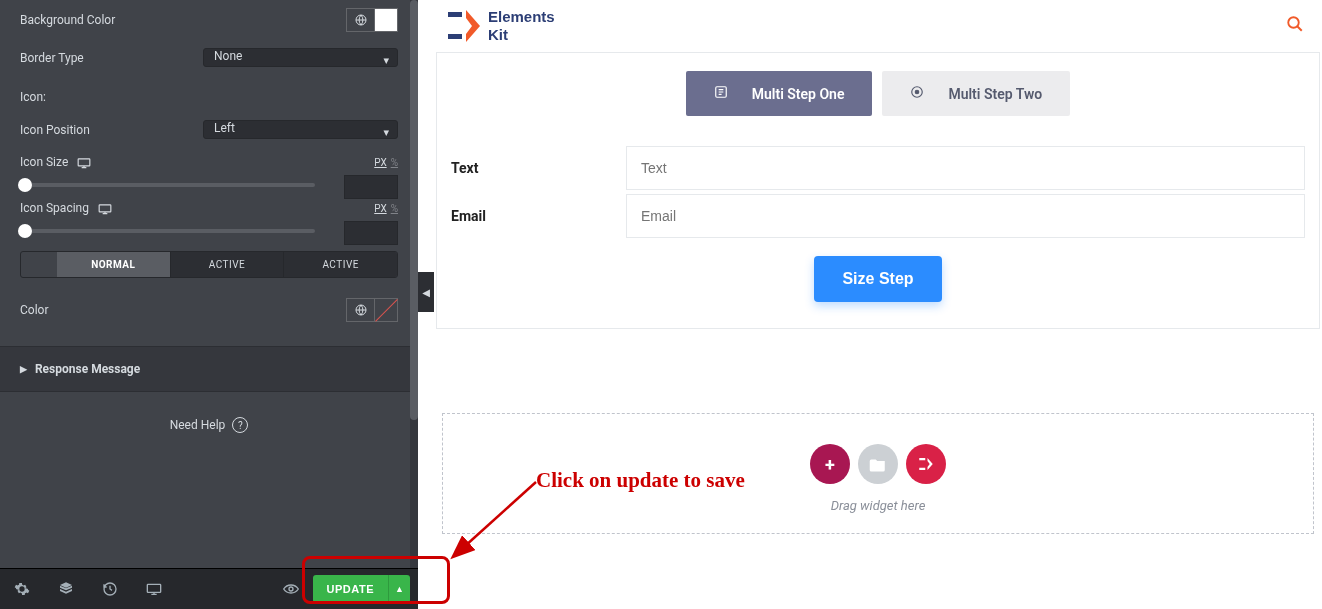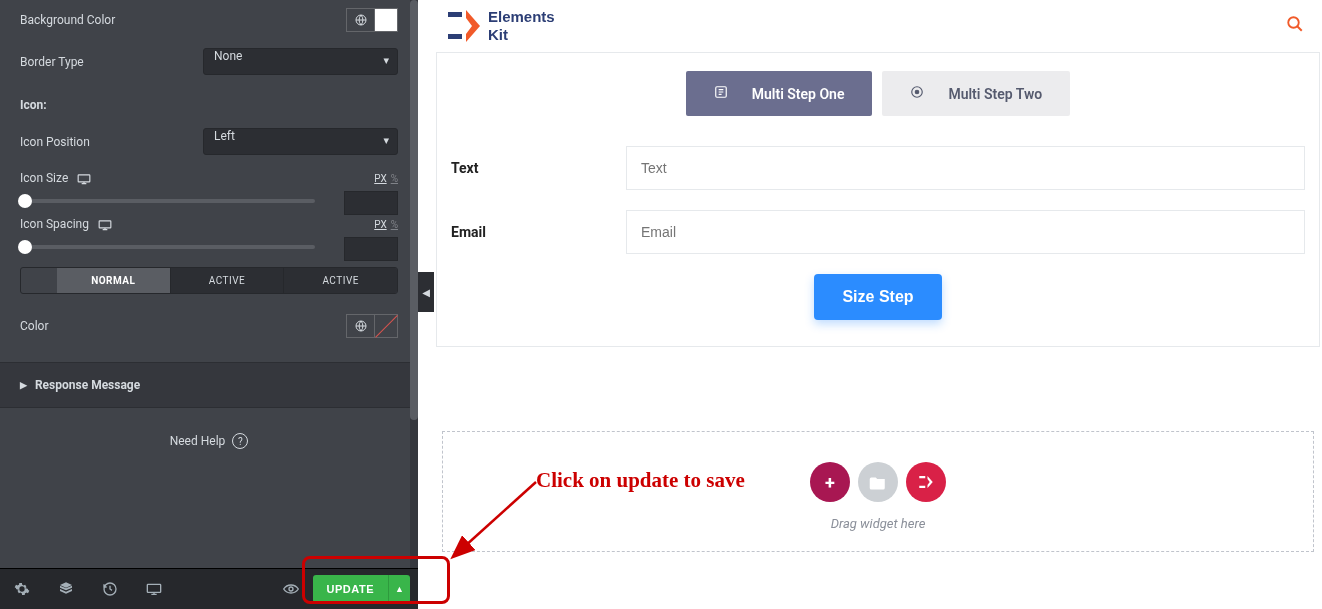--- a/index.html
+++ b/index.html
@@ -4,30 +4,30 @@
 <style>
 * { box-sizing: border-box; margin: 0; padding: 0; }
 body { font-family: -apple-system, BlinkMacSystemFont, "Segoe UI", Roboto, Arial, sans-serif; font-size: 12px; width: 1322px; height: 609px; overflow: hidden; position: relative; background: #fff; }
 
 .sidebar { position: absolute; left: 0; top: 0; width: 418px; height: 609px; background: #404349; color: #d5dadf; display: flex; flex-direction: column; }
 .sidebar-scroll { flex: 1; overflow: hidden; position: relative; }
 .sidebar-inner { padding: 0 0 0 0; }
 
 .control-row { display: flex; align-items: center; padding: 8px 20px; font-size: 12px; }
 .control-label { flex: 1; color: #d5dadf; }
-.section-head { font-weight: 700; color: #d5dadf; padding: 15px 20px 8px; font-size: 12px; }
+.section-head { font-weight: 400; color: #d5dadf; padding: 15px 20px 8px; font-size: 12px; }
 
 .color-swatch-group { display: flex; align-items: center; gap: 0; }
 .globe-btn { width: 28px; height: 24px; background: #404349; border: 1px solid #64666a; display: flex; align-items: center; justify-content: center; font-size: 12px; color: #d5dadf; border-right: none; cursor: pointer; }
 .color-swatch { width: 24px; height: 24px; border: 1px solid #64666a; cursor: pointer; }
 .swatch-white { background: #fff; }
 .swatch-empty { background: #404349; position: relative; }
 .swatch-empty::after { content: ''; position: absolute; width: 140%; height: 1px; background: #d9534f; top: 50%; left: -20%; transform: rotate(-45deg); }
 
-.select { background: #2c2e33; border: 1px solid #26282c; color: #d5dadf; height: 27px; padding: 0 28px 0 10px; font-size: 12px; position: relative; width: 195px; cursor: pointer; border-radius: 3px; }
+.select { background: #2c2e33; border: 1px solid #26282c; color: #d5dadf; height: 19px; padding: 0 28px 0 10px; font-size: 12px; position: relative; width: 195px; cursor: pointer; border-radius: 3px; }
 .select::after { content: '▾'; position: absolute; right: 8px; top: 5px; color: #d5dadf; font-size: 11px; }
 
 .unit-toggle { display: flex; gap: 4px; color: #808389; font-size: 10px; }
 .unit-toggle span { cursor: pointer; text-decoration: underline; }
 .unit-toggle .active { color: #d5dadf; }
 
 .slider-row { padding: 6px 20px 6px 20px; position: relative; }
 .slider-track { height: 4px; background: #5a5d63; border-radius: 2px; position: relative; width: 295px; }
 .slider-thumb { width: 14px; height: 14px; background: #fff; border-radius: 50%; position: absolute; top: -5px; left: -2px; cursor: grab; }
 .slider-input { position: absolute; right: 20px; top: -2px; width: 54px; height: 24px; background: #2c2e33; border: 1px solid #26282c; }
@@ -58,21 +58,21 @@
 .canvas { position: absolute; left: 434px; top: 0; width: 888px; height: 609px; background: #fff; overflow: hidden; }
 .logo-row { display: flex; align-items: center; padding: 4px 8px; }
 .logo-row .search-ic { margin-left: auto; color: #f15a29; font-size: 18px; margin-right: 10px; }
 
 .form-section { border: 1px solid #e6e9ec; margin: 0 2px; padding: 18px 8px 26px; }
 .step-tabs { display: flex; gap: 10px; justify-content: center; margin-bottom: 30px; }
 .step-tab { padding: 14px 28px; background: #ececee; color: #555a6e; font-weight: 600; font-size: 14px; display: flex; align-items: center; gap: 24px; border-radius: 2px; }
 .step-tab.active { background: #6b6e8f; color: #fff; }
 .step-icon { font-size: 14px; }
 
-.form-row { display: flex; align-items: center; margin-bottom: 20px; padding: 0 6px; }
+.form-row { display: flex; align-items: center; margin-bottom: 4px; padding: 0 6px; }
 .form-label { width: 175px; font-weight: 700; color: #222; font-size: 14px; }
 .form-input { flex: 1; height: 44px; border: 1px solid #e6e9ec; padding: 0 14px; font-size: 14px; color: #999; background: #fff; }
 
 .next-btn { background: #2b8cff; color: #fff; font-weight: 700; font-size: 16px; padding: 14px 28px; border: none; border-radius: 4px; display: block; margin: 18px auto 0; cursor: pointer; box-shadow: 0 4px 10px rgba(43,140,255,0.3); }
 
 .drop-zone { margin: 84px 8px 0; border: 1px dashed #c0c4cc; padding: 30px 0 20px; text-align: center; }
 .dz-icons { display: flex; gap: 8px; justify-content: center; margin-bottom: 14px; }
 .dz-btn { width: 40px; height: 40px; border-radius: 50%; display: flex; align-items: center; justify-content: center; color: #fff; font-size: 18px; font-weight: 700; }
 .dz-add { background: #a81752; }
 .dz-folder { background: #ccd0d4; color: #fff; }

